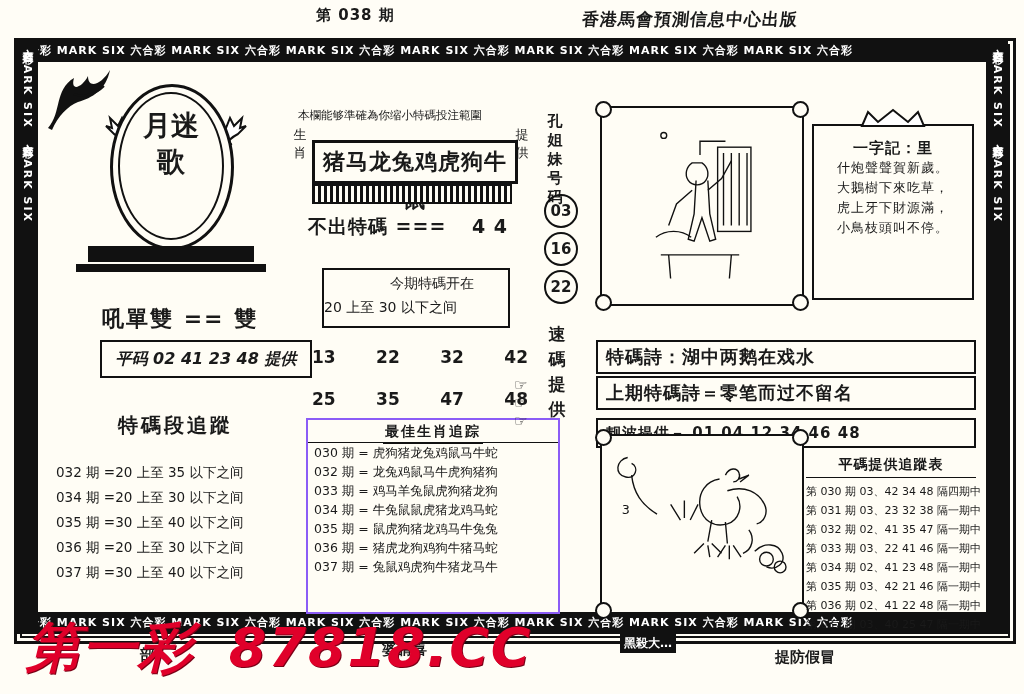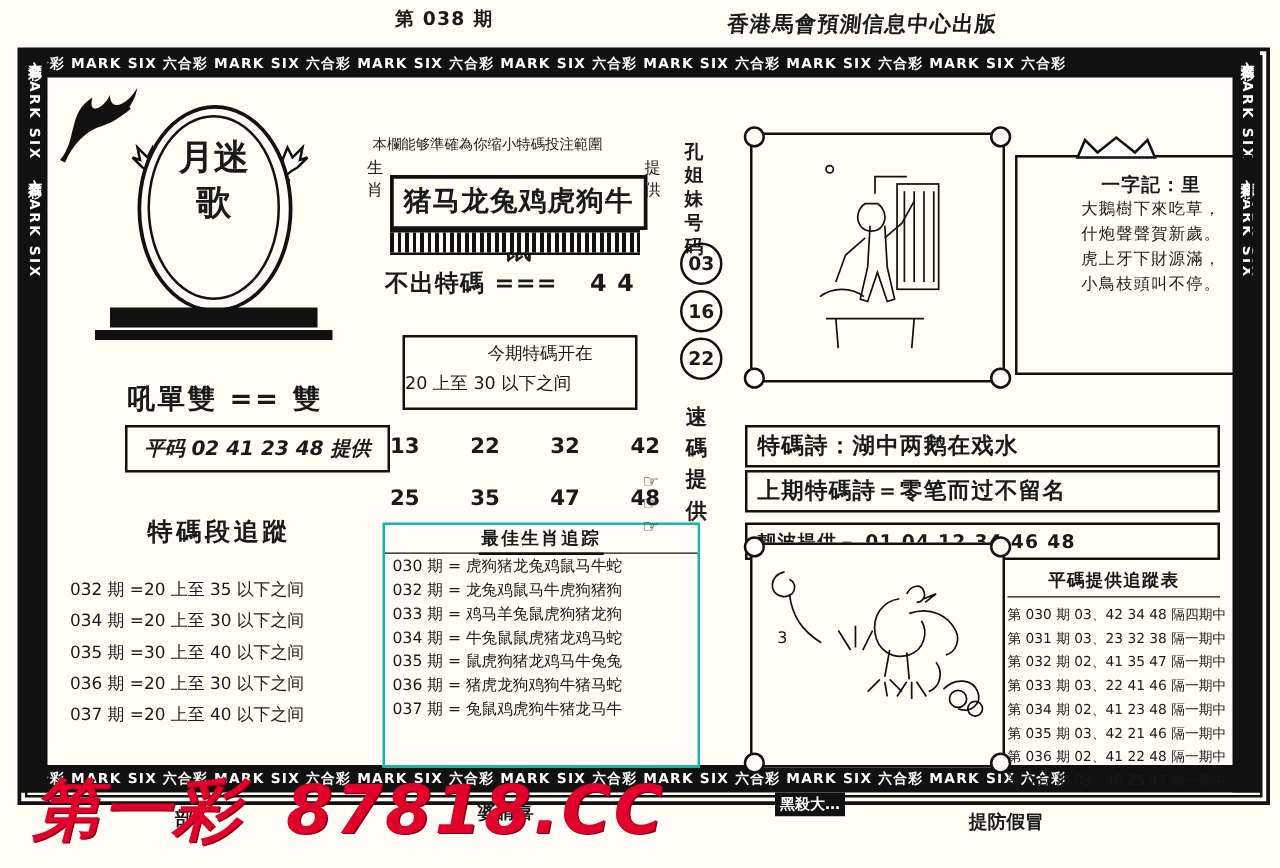--- a/index.html
+++ b/index.html
@@ -63,42 +63,42 @@
   .nochute .num{margin-left:18px;font-weight:bold;}
 
   .box-range{position:absolute;left:282px;top:204px;width:184px;height:56px;border:2px solid #111;}
   .box-range .l1{font-size:14px;text-align:center;line-height:26px;margin-left:32px;}
   .box-range .l2{font-size:14px;line-height:22px;}
 
   .num-grid{position:absolute;left:272px;top:272px;width:216px;}
   .num-grid .r{display:flex;justify-content:space-between;font-size:17px;font-weight:bold;line-height:42px;}
 
   
-  .zbox{position:absolute;left:266px;top:354px;width:250px;height:192px;border:2px solid #14b8a6;background:#fffdf5;}
+  .zbox{position:absolute;left:266px;top:354px;width:250px;height:192px;border:2px solid #8b5cf6;background:#fffdf5;}
   .zbox .hdr{height:22px;border-bottom:1px solid #111;text-align:center;font-size:14px;font-weight:bold;line-height:22px;letter-spacing:2px;background:#fffdf5;}
   .zbox .hdr span{display:inline-block;border-bottom:2px solid #111;padding:0 2px;}
   .zbox .zrow{font-size:12.5px;line-height:19px;padding-left:6px;white-space:nowrap;}
 
   
   .col-num-title{position:absolute;left:504px;top:48px;width:22px;font-size:15px;font-weight:bold;line-height:19px;text-align:center;}
   .circ{position:absolute;left:504px;width:30px;height:30px;border:2px solid #111;border-radius:50%;text-align:center;line-height:30px;font-size:15px;font-weight:bold;}
   .col-speed{position:absolute;left:504px;top:258px;width:26px;font-size:17px;font-weight:bold;line-height:25px;text-align:center;}
   .hands{position:absolute;left:474px;top:312px;width:34px;}
   .hand{font-size:15px;line-height:18px;}
 
   
   .pic{position:absolute;border:2px solid #111;background:#fffdf5;}
   .pic .dot{position:absolute;width:13px;height:13px;border:2px solid #111;border-radius:50%;background:#fffdf5;}
   .pic .dot.tl{left:-7px;top:-7px;} .pic .dot.tr{right:-7px;top:-7px;}
   .pic .dot.bl{left:-7px;bottom:-7px;} .pic .dot.br{right:-7px;bottom:-7px;}
   #pic-top{left:560px;top:42px;width:200px;height:196px;}
   #pic-bot{left:560px;top:370px;width:200px;height:176px;}
 
   
-  .poem{position:absolute;left:772px;top:60px;width:158px;height:172px;border:2px solid #111;padding-left:28px;}
+  .poem{position:absolute;left:772px;top:60px;width:158px;height:172px;border:2px solid #111;}
   .poem .crown{position:absolute;left:46px;top:-18px;width:66px;height:20px;}
   .poem .line{font-size:13px;line-height:20px;text-align:center;letter-spacing:1px;}
   .poem .l1{font-size:15px;font-weight:bold;margin-top:12px;}
 
   
   .bar{position:absolute;left:556px;height:30px;border:2px solid #111;background:#fffdf5;}
   .bar .t{font-size:18px;font-weight:bold;line-height:30px;padding-left:8px;letter-spacing:1px;white-space:nowrap;}
   #bar1{top:276px;width:376px;}
   #bar2{top:312px;width:376px;}
   #bar3{top:354px;width:376px;height:26px;}
@@ -186,21 +186,21 @@
     <div class="box-pingma">
       <div class="t">平码 02 41 23 48 提供</div>
     </div>
     <div class="lbl-track">特碼段追蹤</div>
 
     <div class="left-list">
       <div class="row">032 期 =20 上至 35 以下之间</div>
       <div class="row">034 期 =20 上至 30 以下之间</div>
       <div class="row">035 期 =30 上至 40 以下之间</div>
       <div class="row">036 期 =20 上至 30 以下之间</div>
-      <div class="row">037 期 =20 上至 40 以下之间</div>
+      <div class="row">037 期 =30 上至 40 以下之间</div>
     </div>
 
     <div class="cen-note">本欄能够準確為你缩小特碼投注範圍</div>
     <div class="v-sheng">生肖</div>
     <div class="v-ti">提供</div>
 
     <div class="zodiac-box">
       <div class="t">猪马龙兔鸡虎狗牛鼠</div>
     </div>
     <div class="hatch"></div>
@@ -275,22 +275,22 @@
       </svg>
     </div>
 
     <div class="poem">
       <div class="crown">
         <svg viewBox="0 0 66 20">
             <path d="M2 18 L8 4 L18 14 L33 2 L48 14 L58 4 L64 18 Z" fill="#fff" stroke="#111" stroke-width="2"></path>
           </svg>
       </div>
       <div class="line l1">一字記：里</div>
+      <div class="line">什炮聲聲賀新歲。</div>
       <div class="line">大鵝樹下來吃草，</div>
-      <div class="line">什炮聲聲賀新歲。</div>
       <div class="line">虎上牙下財源滿，</div>
       <div class="line">小鳥枝頭叫不停。</div>
     </div>
 
     <div class="bar" id="bar1">
       <div class="t">特碼詩：湖中两鹅在戏水</div>
     </div>
     <div class="bar" id="bar2">
       <div class="t">上期特碼詩＝零笔而过不留名</div>
     </div>

